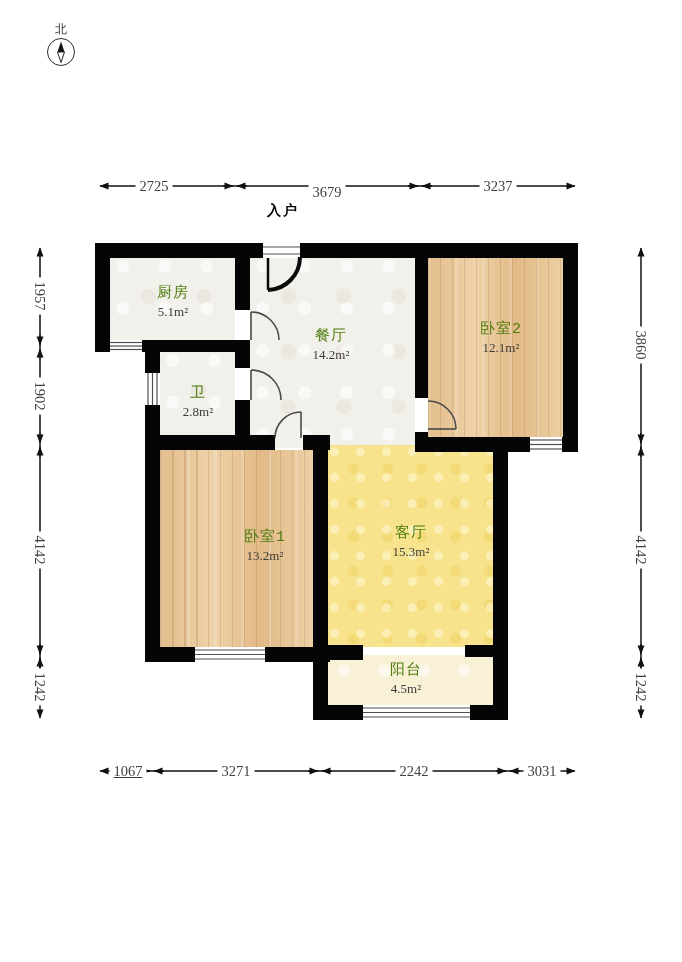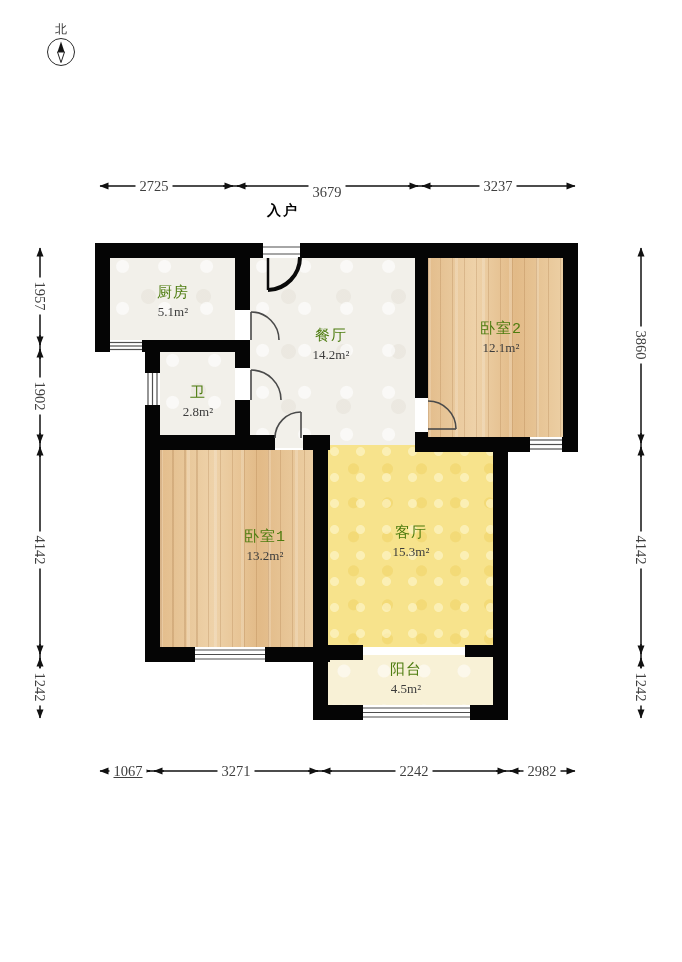--- a/index.html
+++ b/index.html
@@ -216,21 +216,21 @@
     <div class="room-area">4.5m²</div>
   </div>
 
   <div class="dim" style="left:154px;top:186px;">2725</div>
   <div class="dim" style="left:327px;top:192px;">3679</div>
   <div class="dim" style="left:498px;top:186px;">3237</div>
 
   <div class="dim" style="left:128px;top:771px;text-decoration:underline;">1067</div>
   <div class="dim" style="left:236px;top:771px;">3271</div>
   <div class="dim" style="left:414px;top:771px;">2242</div>
-  <div class="dim" style="left:542px;top:771px;">2982</div>
+  <div class="dim" style="left:542px;top:771px;">3031</div>
 
   <div class="dim dim-v" style="left:40px;top:296px;">1957</div>
   <div class="dim dim-v" style="left:40px;top:396px;">1902</div>
   <div class="dim dim-v" style="left:40px;top:550px;">4142</div>
   <div class="dim dim-v" style="left:40px;top:687px;">1242</div>
 
   <div class="dim dim-v" style="left:641px;top:345px;">3860</div>
   <div class="dim dim-v" style="left:641px;top:550px;">4142</div>
   <div class="dim dim-v" style="left:641px;top:687px;">1242</div>
 

